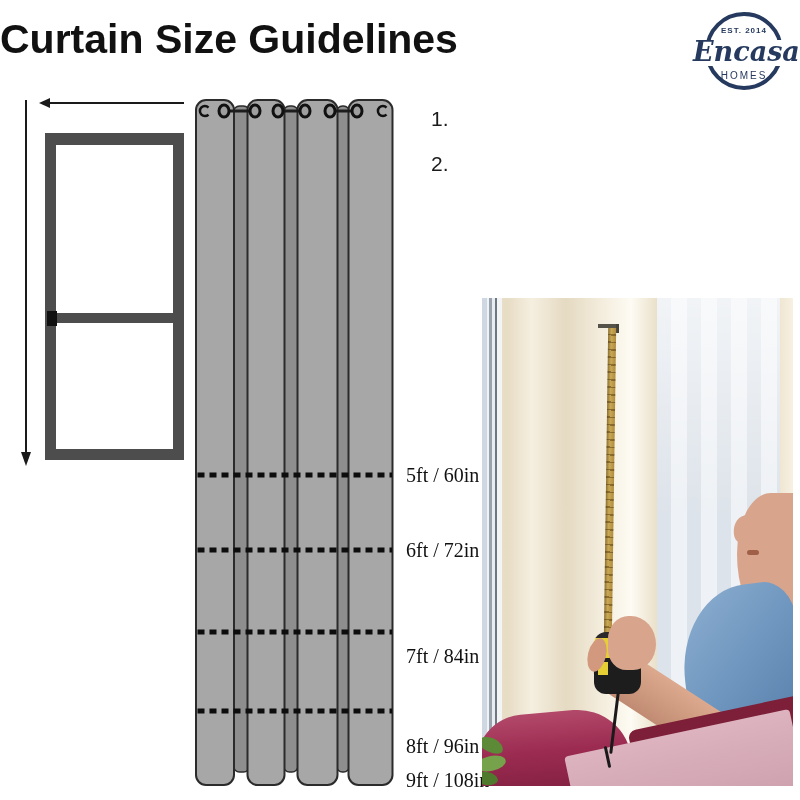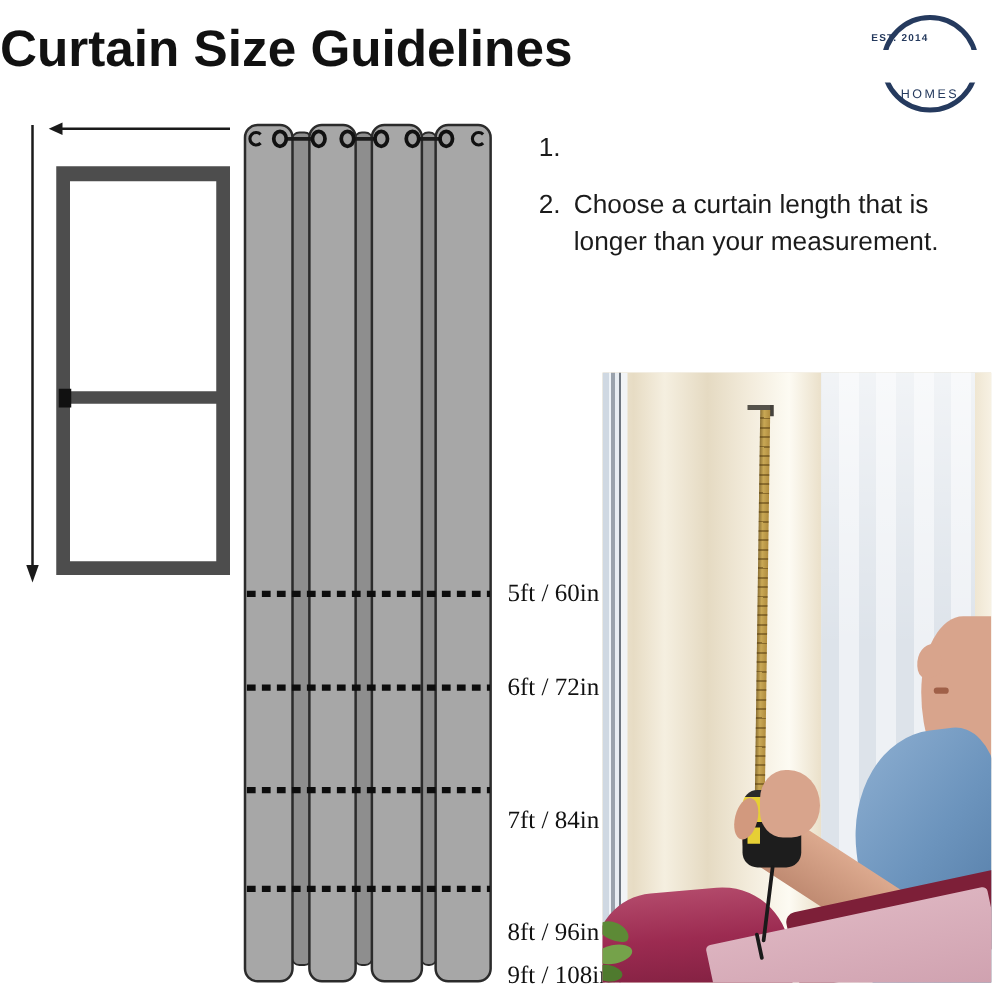--- a/index.html
+++ b/index.html
@@ -8,21 +8,21 @@
   .abs { position:absolute; }
 
   
   #title { left:0; right:0; top:16px; text-align:left; font-size:41px;
            font-weight:bold; color:#111; letter-spacing:0; }
 
   
   #logo { left:697px; top:4px; width:94px; height:96px; }
   #logo .circle { position:absolute; left:8px; top:8px; width:78px; height:78px;
                   border:4px solid #253a5e; border-radius:50%; }
-  #logo .est { position:absolute; left:0; right:0; top:22px; 
+  #logo .est { position:absolute; left:0; right:0; top:22px; text-align:center;
                font-size:8px; letter-spacing:1px; font-weight:bold; color:#253a5e; }
   #logo .band { position:absolute; left:-2px; right:-2px; top:36px; height:26px; background:#fff; }
   #logo .brand { position:absolute; left:-4px; right:-4px; top:32px; text-align:center;
                  font-family:"DejaVu Serif", serif; font-style:italic; font-weight:bold;
                  font-size:27px; color:#253a5e; }
   #logo .homes { position:absolute; left:0; right:0; top:66px; text-align:center;
                  font-size:10px; letter-spacing:2px; font-weight:normal; color:#253a5e; }
 
   
   #instructions { left:431px; top:104px; width:346px; color:#1b1b1b; }
@@ -97,20 +97,21 @@
 </style>
 </head>
 <body>
 
 <div id="title" class="abs">Curtain Size Guidelines</div>
 
 <div id="logo" class="abs">
   <div class="circle"></div>
   <div class="est">EST. 2014</div>
   <div class="band"></div>
+  <div class="brand">Encasa</div>
   <div class="homes">HOMES</div>
 </div>
 
 <svg id="diagram" class="abs" viewBox="0 0 800 800">
 
   <g>
     <line x1="26" y1="100" x2="26" y2="454" stroke="#1a1a1a" stroke-width="2"></line>
     <polygon points="21,452 31,452 26,466" fill="#1a1a1a"></polygon>
   </g>
   <g>
@@ -167,21 +168,20 @@
 <div class="abs size-label" style="top:644px">7ft / 84in</div>
 <div class="abs size-label" style="top:734px">8ft / 96in</div>
 <div class="abs size-label" style="top:768px">9ft / 108in</div>
 
 <div id="instructions" class="abs">
   <div class="instr">
     <div class="num">1.</div>
   </div>
   <div class="instr">
     <div class="num">2.</div>
-    <div class="txt">Choose a curtain length that is longer than your measurement.</div>
   </div>
 </div>
 
 <div id="photo" class="abs">
   <div class="ph-cream"></div>
   <div class="ph-sheer"></div>
   <div class="ph-warm"></div>
   <div class="ph-frame"></div>
   <div class="ph-hook"></div>
   <div class="ph-blade"></div>

